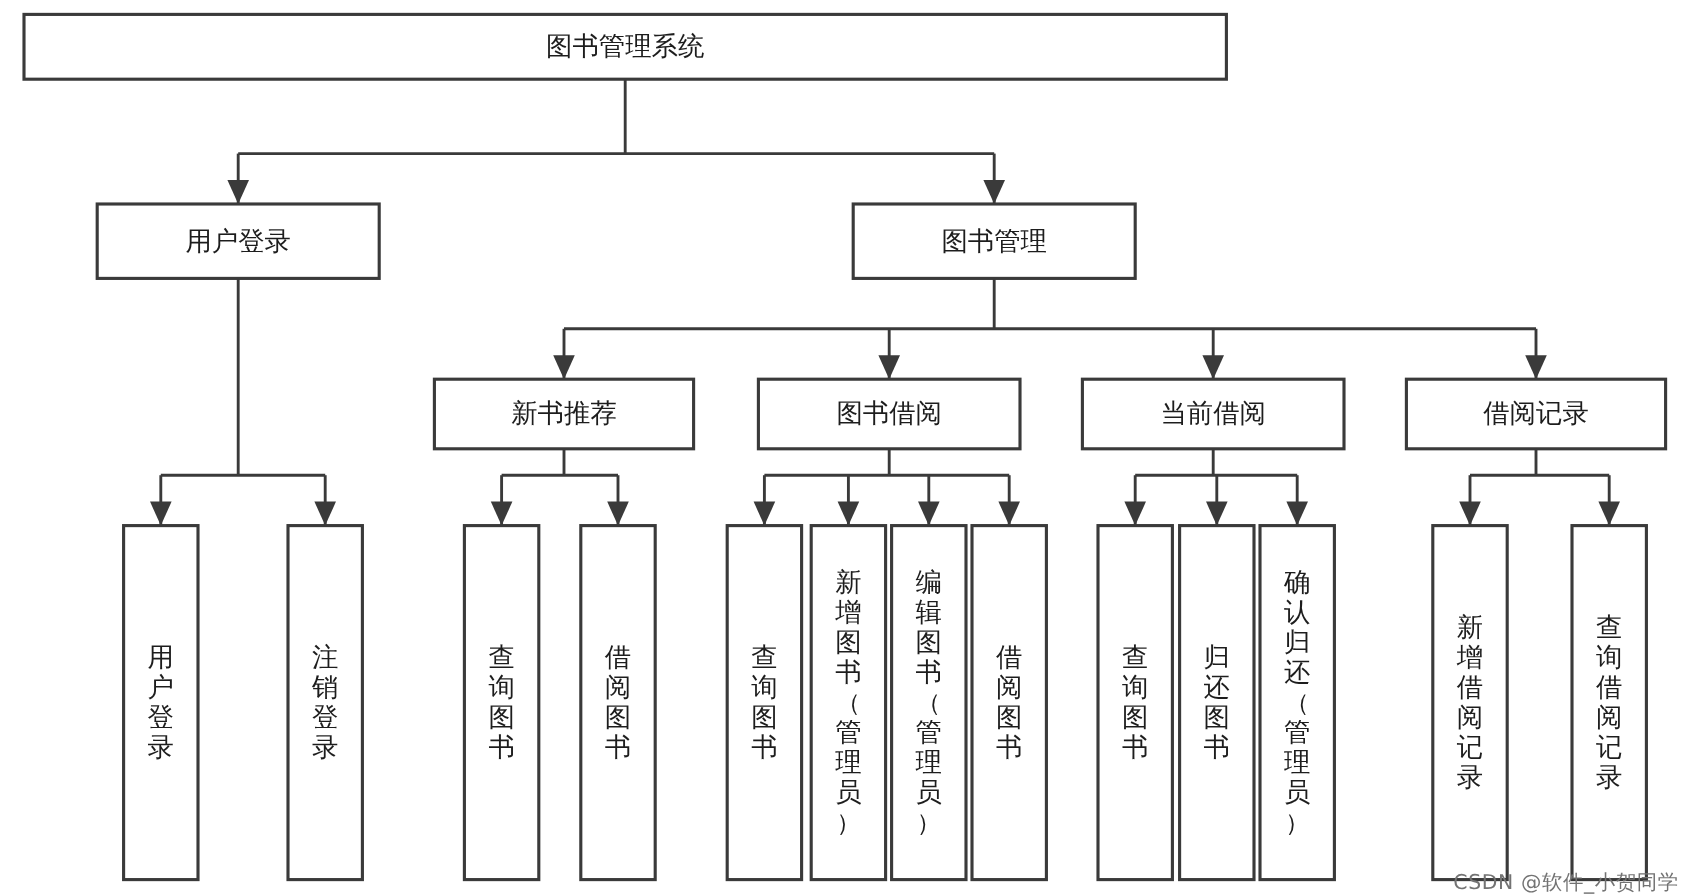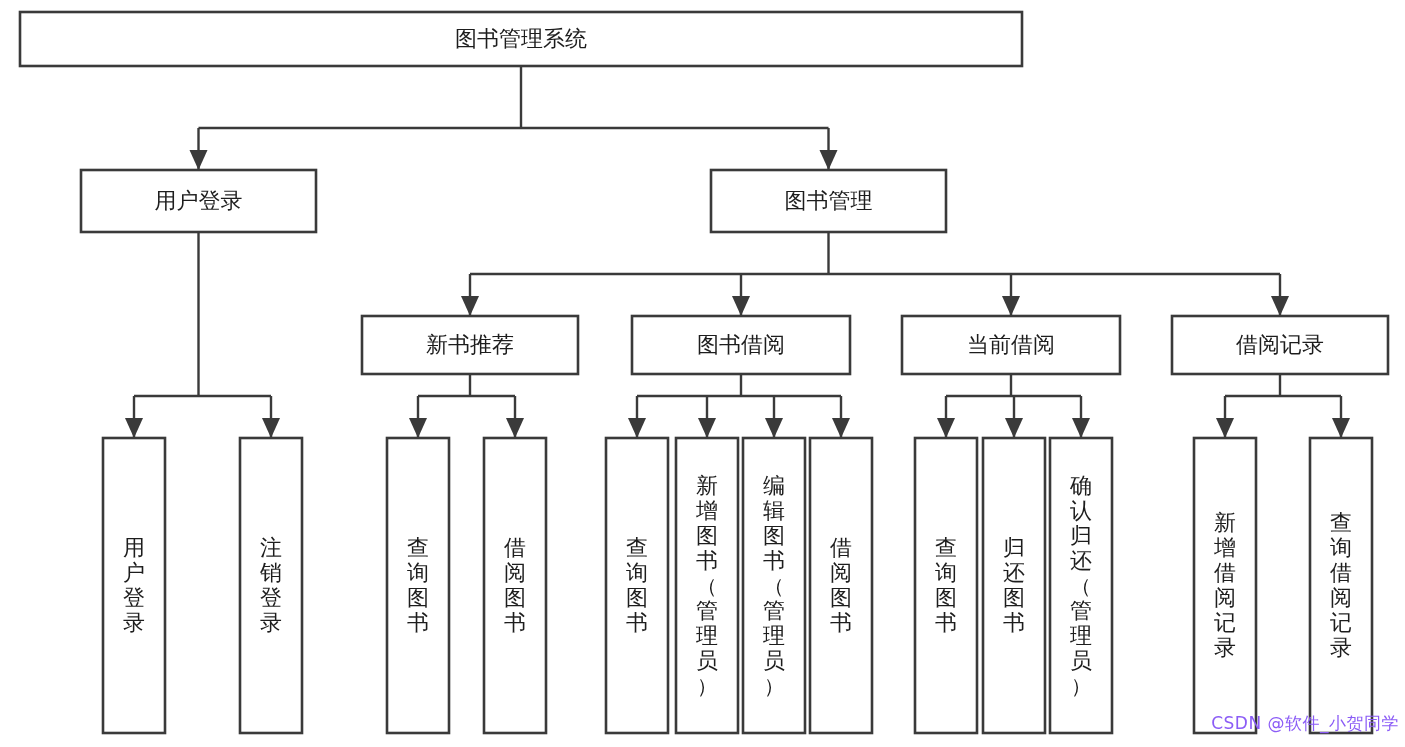--- a/index.html
+++ b/index.html
@@ -50,24 +50,24 @@
   }
   .node-label-vertical {
     fill: #1d1d1d;
     font-family: "DejaVu Sans", "Liberation Sans", sans-serif;
     font-size: 22px;
     text-anchor: middle;
   }
   .watermark {
     position: absolute;
     right: 6px;
-    bottom: 12px;
+    bottom: 0;
     font-family: "DejaVu Sans", "Liberation Sans", sans-serif;
     font-size: 17px;
-    color: #8b5cf6;
+    color: #737373;
     letter-spacing: 0.5px;
     white-space: nowrap;
     user-select: none;
   }
 </style>
 </head>
 <body>
 
 <div id="diagram-root">
   <svg id="tree-svg" viewBox="0 0 1405 747">

